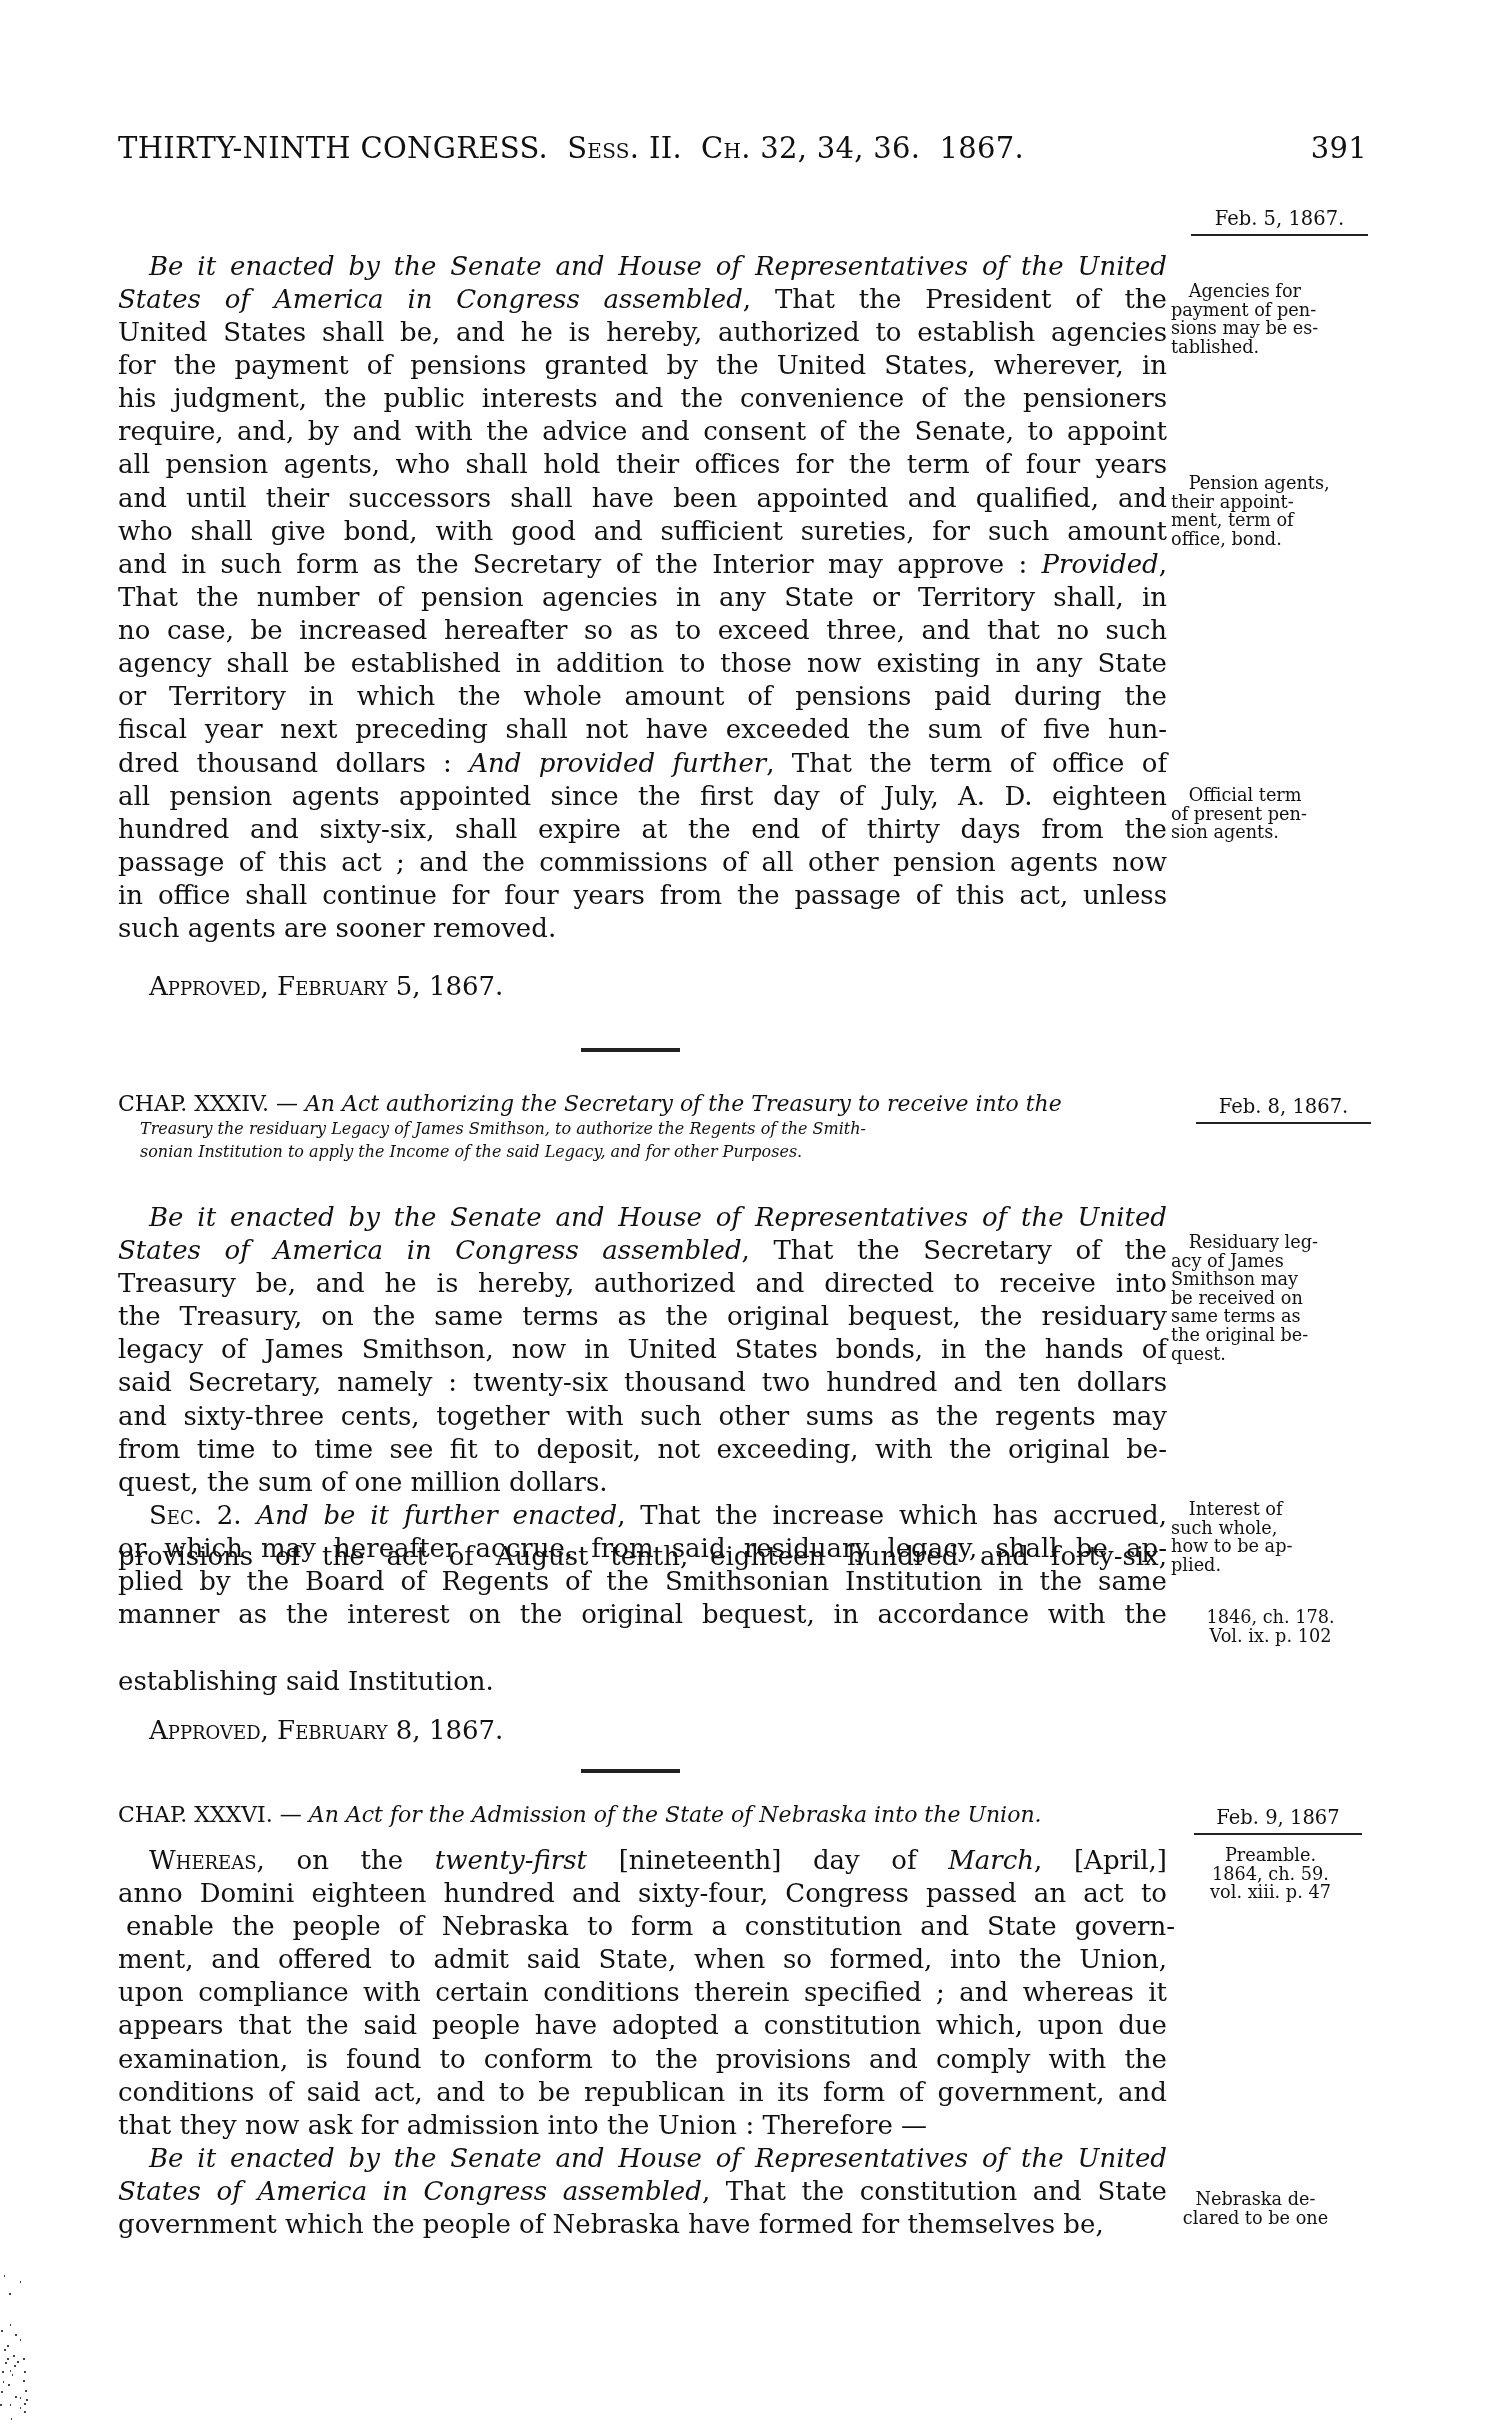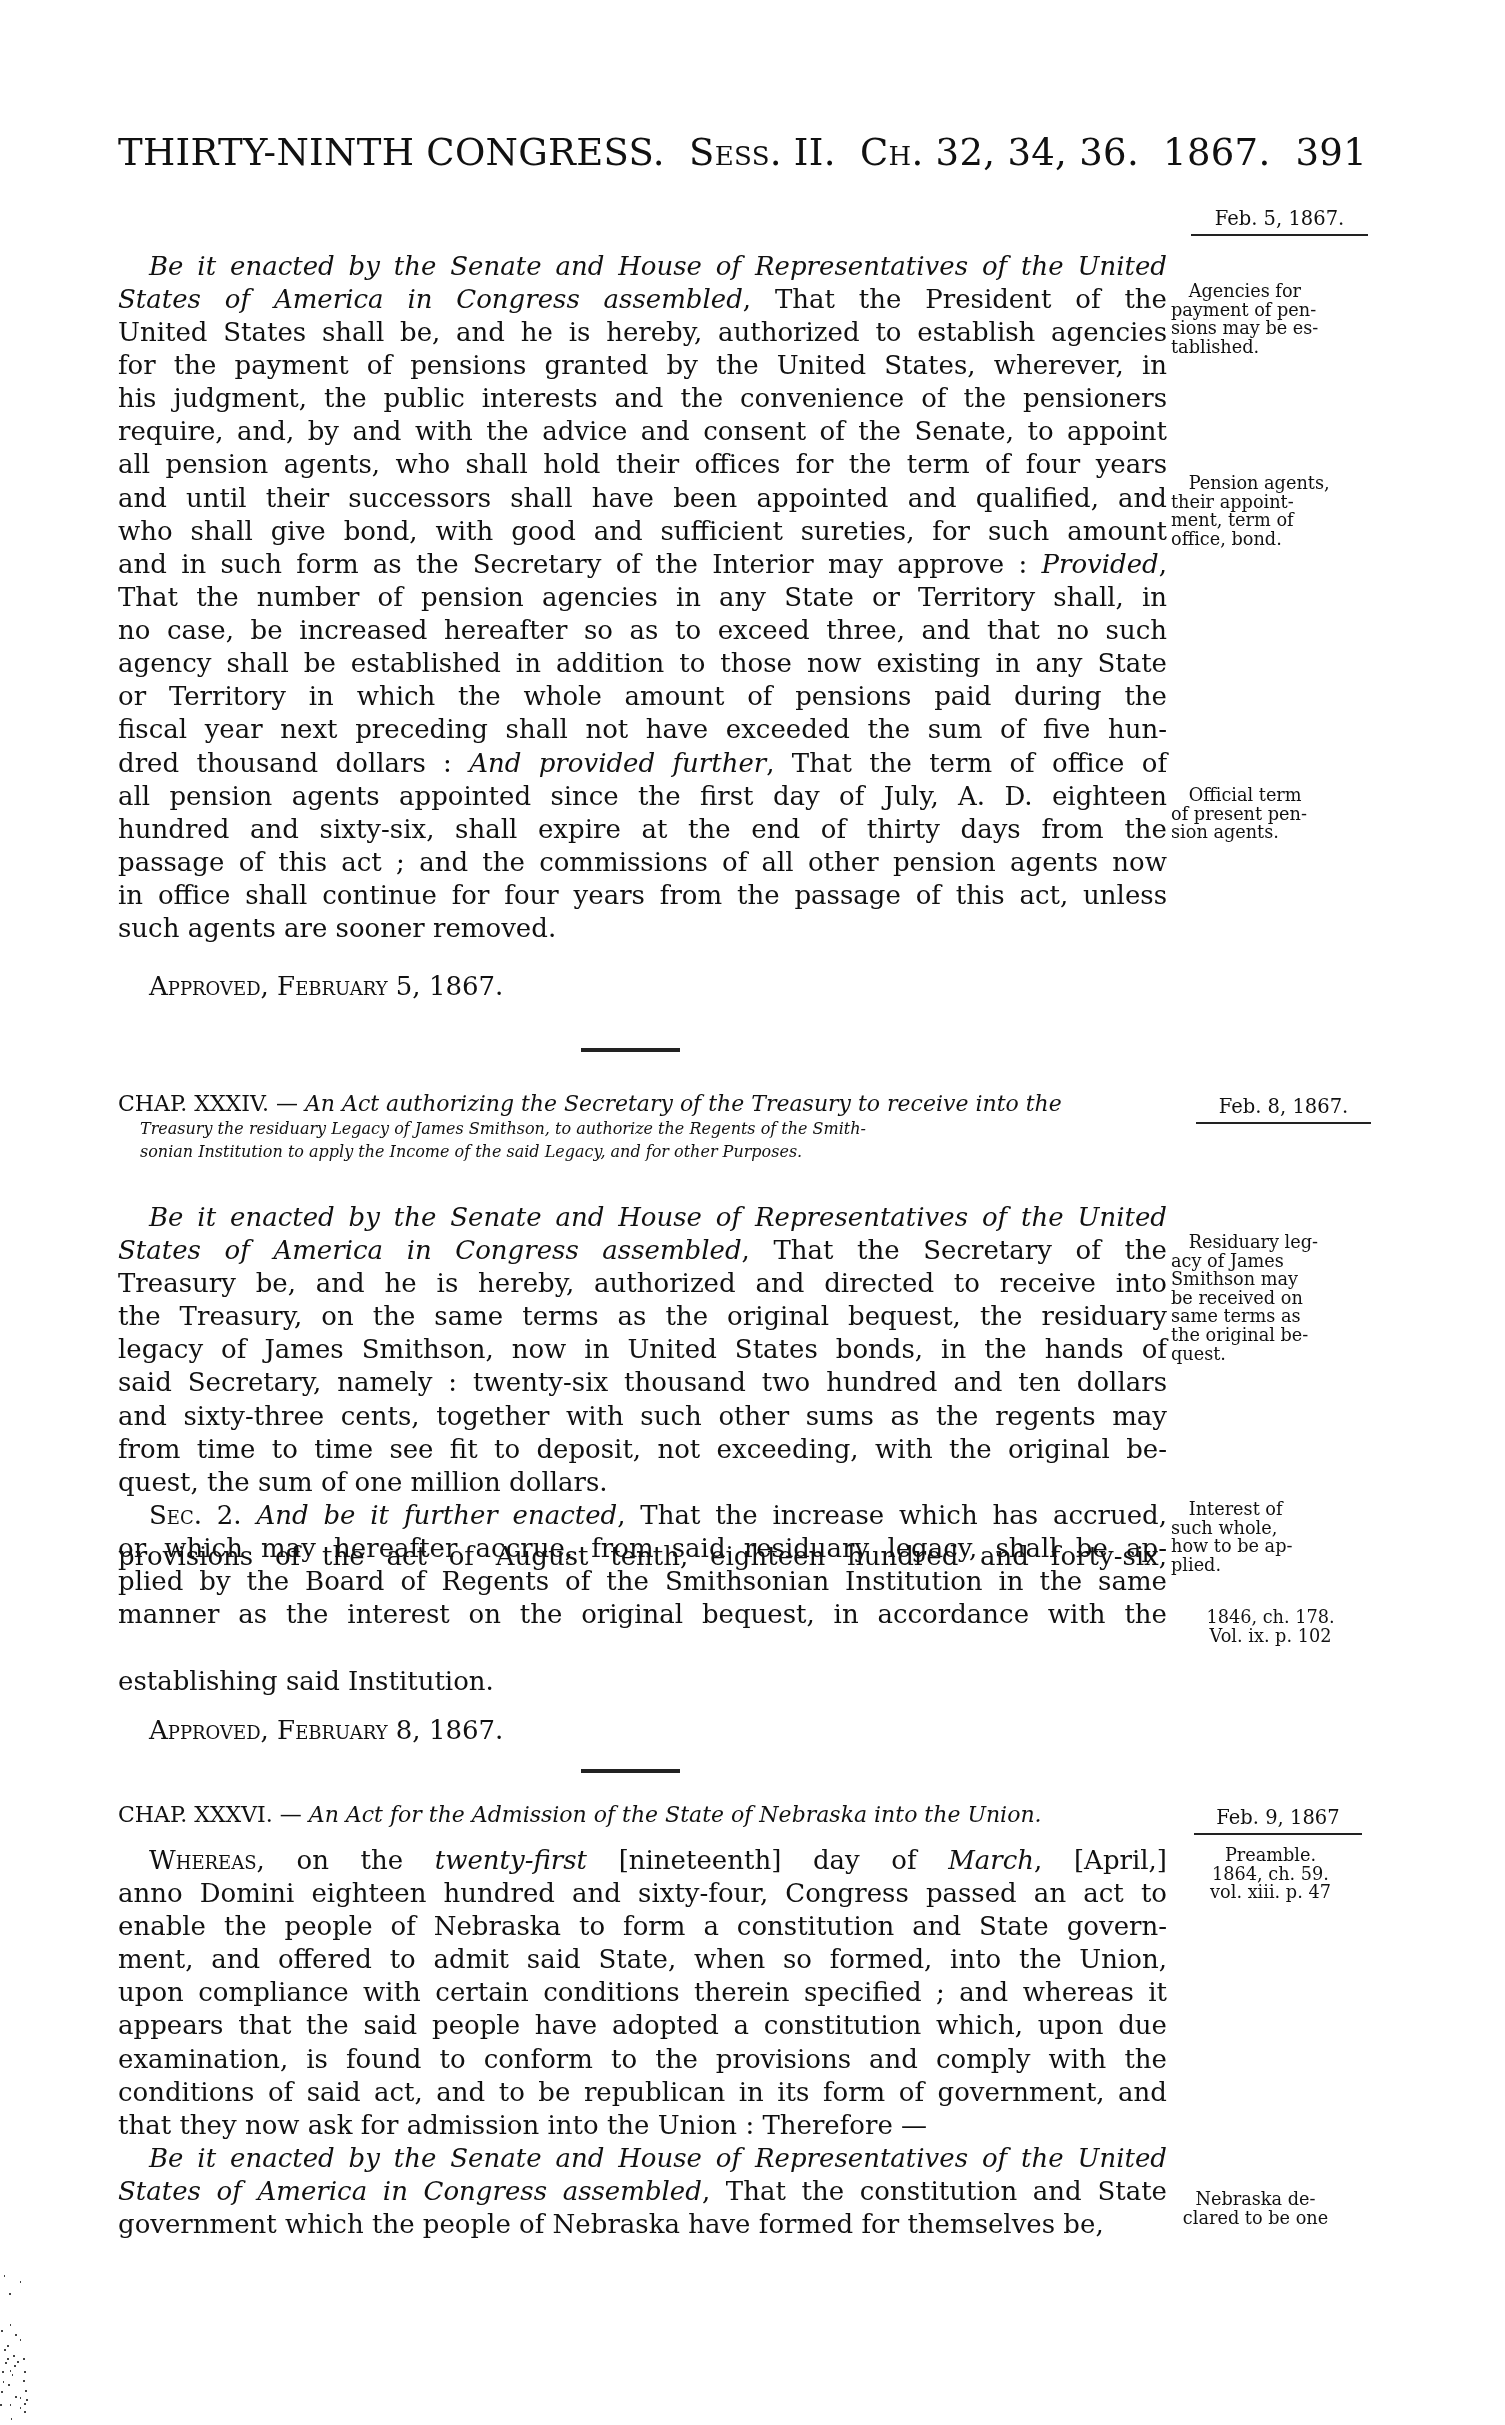--- a/index.html
+++ b/index.html
@@ -4,21 +4,21 @@
 <style>
   html, body { margin: 0; padding: 0; background: #ffffff; }
   body {
     width: 1505px; height: 2426px; position: relative; overflow: hidden;
     font-family: "DejaVu Serif", "Liberation Serif", serif;
     color: #111111;
   }
   .page { position: absolute; left: 0; top: 0; width: 1505px; height: 2426px; }
   .running-head {
     position: absolute; left: 118px; top: 131px; width: 1249px; height: 43px;
-    font-size: 37px; letter-spacing: 0.3px; white-space: nowrap;
+    font-size: 29px; letter-spacing: 0.3px; white-space: nowrap;
   }
   .running-head .rh-left { position: absolute; left: 0; top: 0; }
   .running-head .rh-page { position: absolute; right: 0; top: 0; }
   .sc { font-variant: small-caps; }
 
   .chap-heading {
     position: absolute; font-size: 22px; line-height: 23px; white-space: nowrap;
   }
   .chap-heading i, .it { font-style: italic; }
   .chap-sub { position: absolute; font-size: 16px; line-height: 22px; font-style: italic; white-space: nowrap; }
@@ -165,21 +165,21 @@
 
   <div class="chap-heading" style="left:118px; top:1803px;">
     <span>CHAP. XXXVI. —</span>
     <i>An Act for the Admission of the State of Nebraska into the Union.</i>
   </div>
   <div class="date-note" style="left:1194px; top:1806px; width:168px;">Feb. 9, 1867</div>
 
   <div id="ch2-lines">
       <div class="body-line indent" style="top: 1844px;"><span class="sc">Whereas</span>, on the <span class="it">twenty-first</span> [nineteenth] day of <span class="it">March</span>, [April,]</div>
       <div class="body-line" style="top: 1877px;">anno Domini eighteen hundred and sixty-four, Congress passed an act to</div>
-      <div class="body-line" style="top: 1910px;">enable the people of Nebraska to form a constitution and State govern-</div>
+      <div class="body-line" style="top: 1910px; margin-left: 8px;">enable the people of Nebraska to form a constitution and State govern-</div>
       <div class="body-line" style="top: 1943px;">ment, and offered to admit said State, when so formed, into the Union,</div>
       <div class="body-line" style="top: 1976px;">upon compliance with certain conditions therein specified ; and whereas it</div>
       <div class="body-line" style="top: 2009px;">appears that the said people have adopted a constitution which, upon due</div>
       <div class="body-line" style="top: 2043px;">examination, is found to conform to the provisions and comply with the</div>
       <div class="body-line" style="top: 2076px;">conditions of said act, and to be republican in its form of government, and</div>
       <div class="body-line last" style="top: 2109px;">that they now ask for admission into the Union : Therefore —</div>
       <div class="body-line indent" style="top: 2142px;"><span class="it">Be it enacted by the Senate and House of Representatives of the United</span></div>
       <div class="body-line" style="top: 2175px;"><span class="it">States of America in Congress assembled</span>, That the constitution and State</div>
       <div class="body-line last" style="top: 2208px;">government which the people of Nebraska have formed for themselves be,</div>
     </div>

